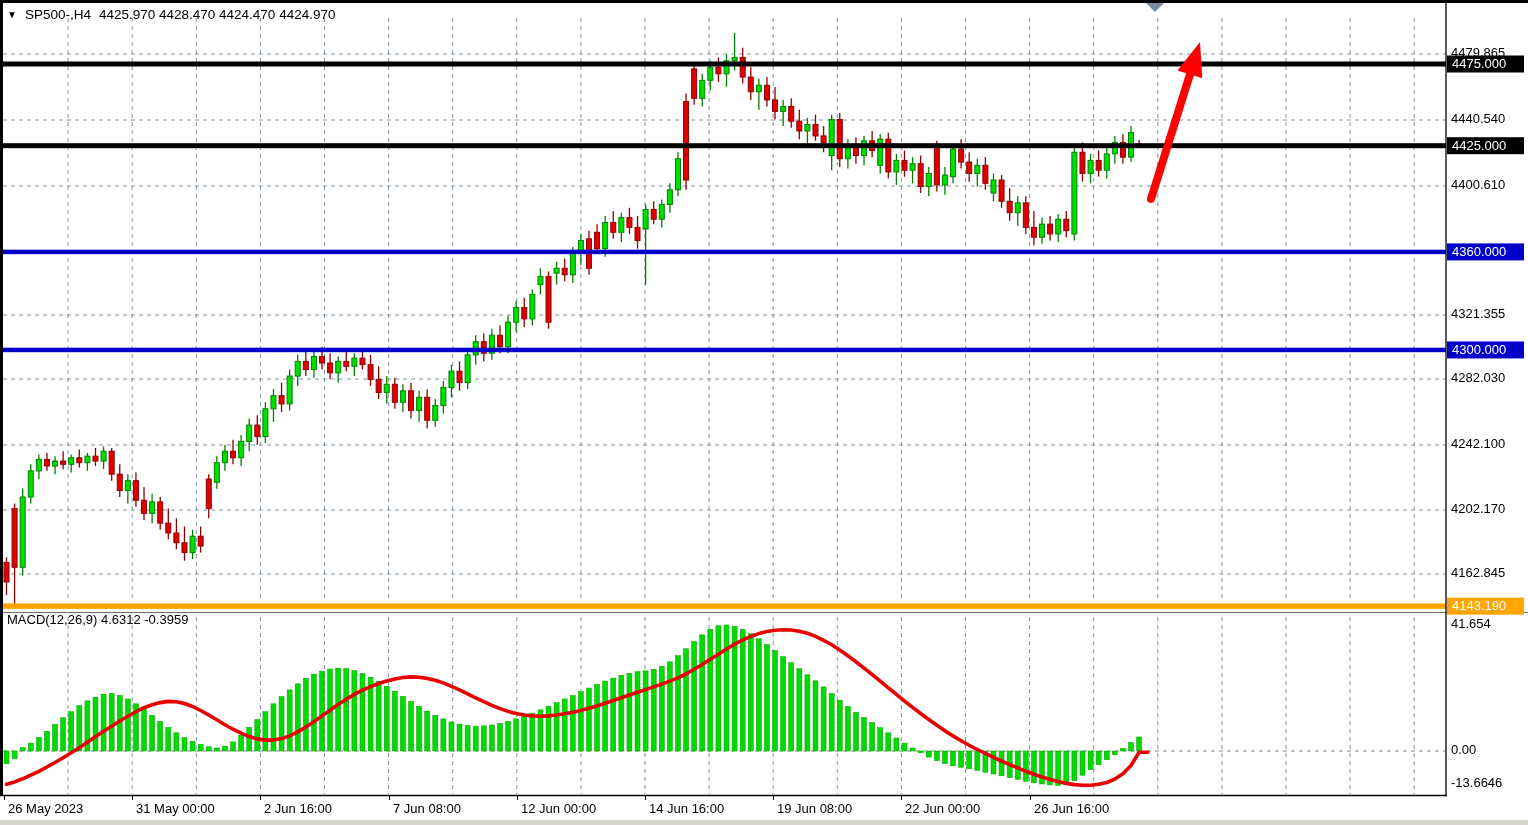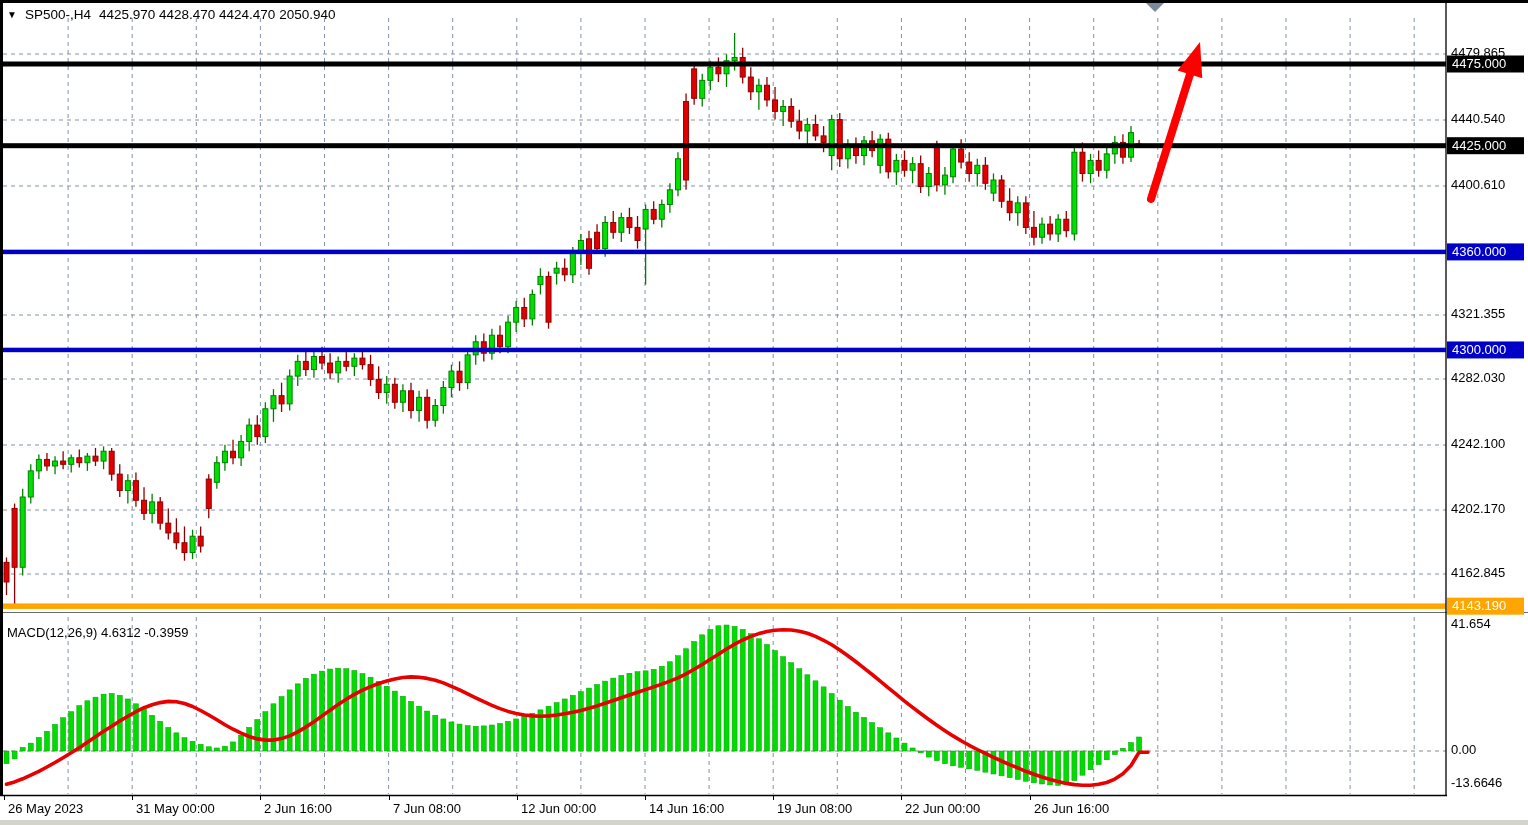--- a/index.html
+++ b/index.html
@@ -2,21 +2,21 @@
 <html><head>
 <meta charset="utf-8">
 <style>
   html,body{margin:0;padding:0;background:#fff;}
   #stage{position:relative;width:1528px;height:825px;background:#fff;overflow:hidden;
          font-family:"Liberation Sans","DejaVu Sans",sans-serif;}
   #chart-svg{position:absolute;left:0;top:0;}
   .title-bar{position:absolute;left:7px;top:7px;display:flex;align-items:center;gap:8px;
              font-size:13.5px;color:#000;white-space:pre;}
   .tri{font-size:10px;line-height:10px;color:#000;}
-  .macd-lbl{position:absolute;left:7px;top:625px;font-size:13px;color:#000;white-space:pre;}
+  .macd-lbl{position:absolute;left:7px;top:612px;font-size:13px;color:#000;white-space:pre;}
 </style>
 </head>
 <body>
 
 <div id="stage">
   <svg id="chart-svg" width="1528" height="825">
       <rect x="0" y="0" width="1528" height="825" fill="#fff"></rect>
       <rect x="0" y="820" width="1528" height="5" fill="#d6d3ce"></rect>
       <line x1="68.1" y1="18" x2="68.1" y2="598" stroke="#8293a6" stroke-width="1" stroke-dasharray="4,4"></line>
       <line x1="68.1" y1="617" x2="68.1" y2="794" stroke="#8293a6" stroke-width="1" stroke-dasharray="4,4"></line>
@@ -827,16 +827,16 @@
       <text x="905" y="810" font-size="13" fill="#000" font-family="&quot;Liberation Sans&quot;,&quot;DejaVu Sans&quot;,sans-serif" dominant-baseline="middle" text-anchor="start">22 Jun 00:00</text>
       <line x1="1030.5" y1="796" x2="1030.5" y2="800" stroke="#000" stroke-width="1"></line>
       <text x="1034" y="810" font-size="13" fill="#000" font-family="&quot;Liberation Sans&quot;,&quot;DejaVu Sans&quot;,sans-serif" dominant-baseline="middle" text-anchor="start">26 Jun 16:00</text>
       <line x1="1151" y1="199" x2="1191" y2="71" stroke="#FF0000" stroke-width="8" stroke-linecap="round"></line>
       <polygon points="1200,42 1202.3,78.3 1177.5,70.5" fill="#FF0000"></polygon>
       <polygon points="1146,3 1164,3 1155,12" fill="#7A8A99"></polygon>
     </svg>
   <div class="title-bar">
     <span class="tri">▼</span>
     <span>SP500-,H4</span>
-    <span>4425.970 4428.470 4424.470 2050.940</span>
+    <span>4425.970 4428.470 4424.470 4424.970</span>
   </div>
   <div class="macd-lbl">MACD(12,26,9) 4.6312 -0.3959</div>
 </div>
 
 </body></html>

